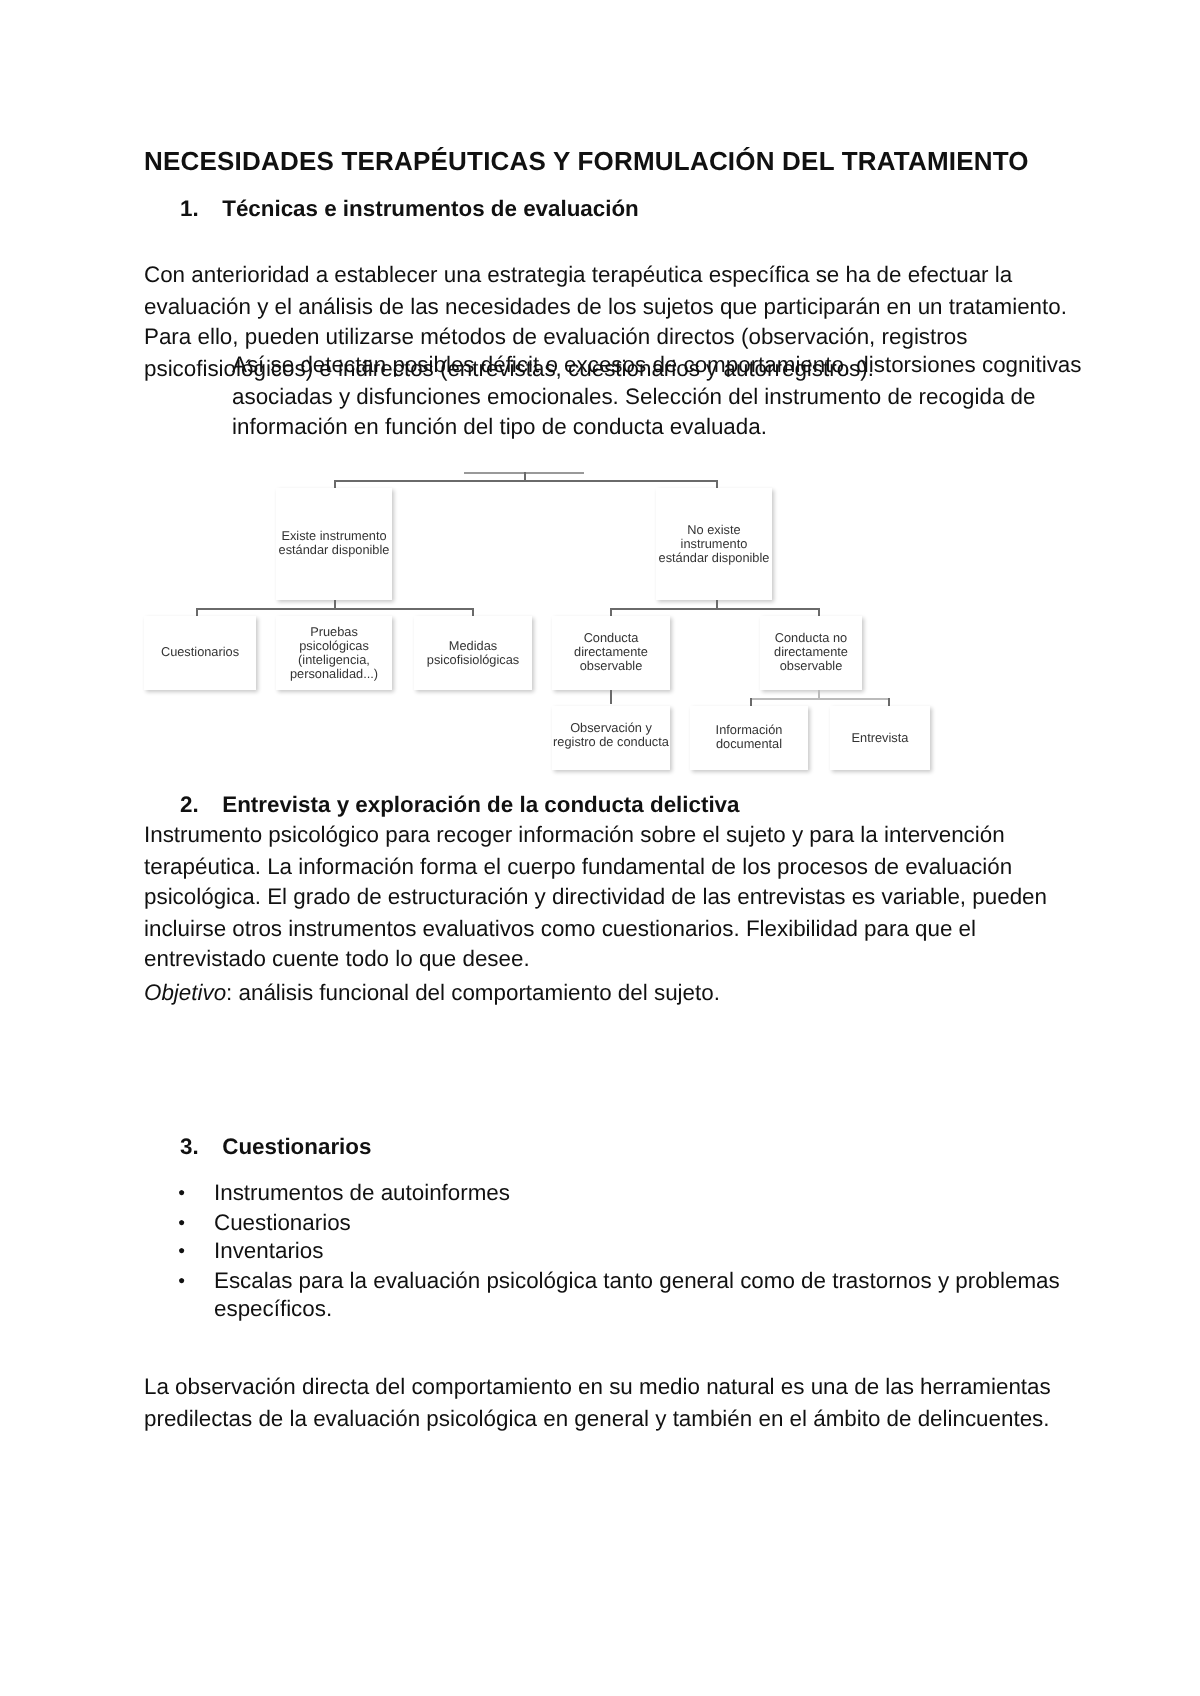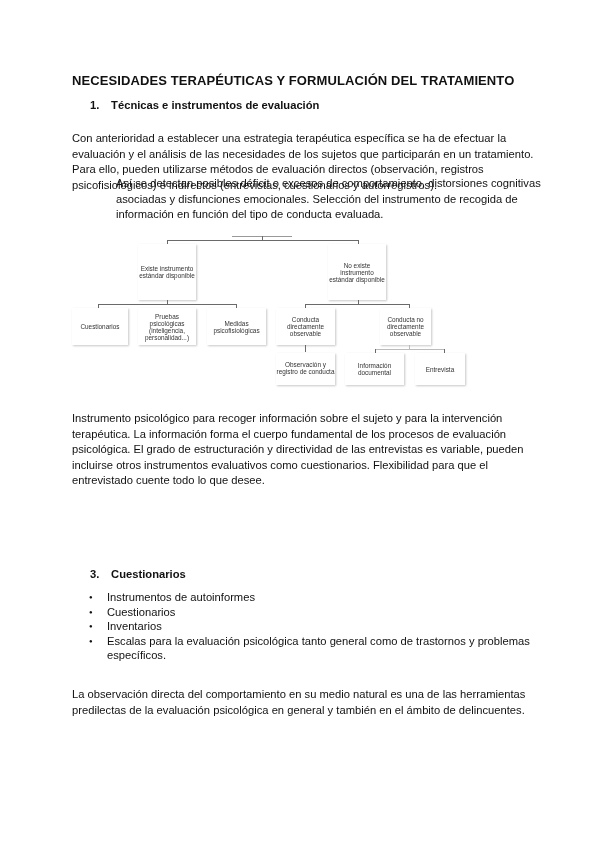--- a/index.html
+++ b/index.html
@@ -91,21 +91,26 @@
       <span>Observación y registro de conducta</span>
     </div>
     <div class="node" style="left:345px; top:353px; width:59px; height:32px;">
       <span>Información documental</span>
     </div>
     <div class="node" style="left:415px; top:353px; width:50px; height:32px;">
       <span>Entrevista</span>
     </div>
   </div>
 
+  <div class="h2" style="top:397px;">
+    <span class="num">2.</span>
+    <span>Entrevista y exploración de la conducta delictiva</span>
+  </div>
   <p class="para" style="top:411px;">Instrumento psicológico para recoger información sobre el sujeto y para la intervención terapéutica. La información forma el cuerpo fundamental de los procesos de evaluación psicológica. El grado de estructuración y directividad de las entrevistas es variable, pueden incluirse otros instrumentos evaluativos como cuestionarios. Flexibilidad para que el entrevistado cuente todo lo que desee.</p>
+  <p class="para" style="top:490px;"><i>Objetivo</i><span>: análisis funcional del comportamiento del sujeto.</span></p>
 
   <div class="h2" style="top:568px;">
     <span class="num">3.</span>
     <span>Cuestionarios</span>
   </div>
   <ul class="bullets">
     <li><span class="dot">●</span><span>Instrumentos de autoinformes</span></li>
     <li><span class="dot">●</span><span>Cuestionarios</span></li>
     <li><span class="dot">●</span><span>Inventarios</span></li>
     <li><span class="dot">●</span><span>Escalas para la evaluación psicológica tanto general como de trastornos y problemas específicos.</span></li>

